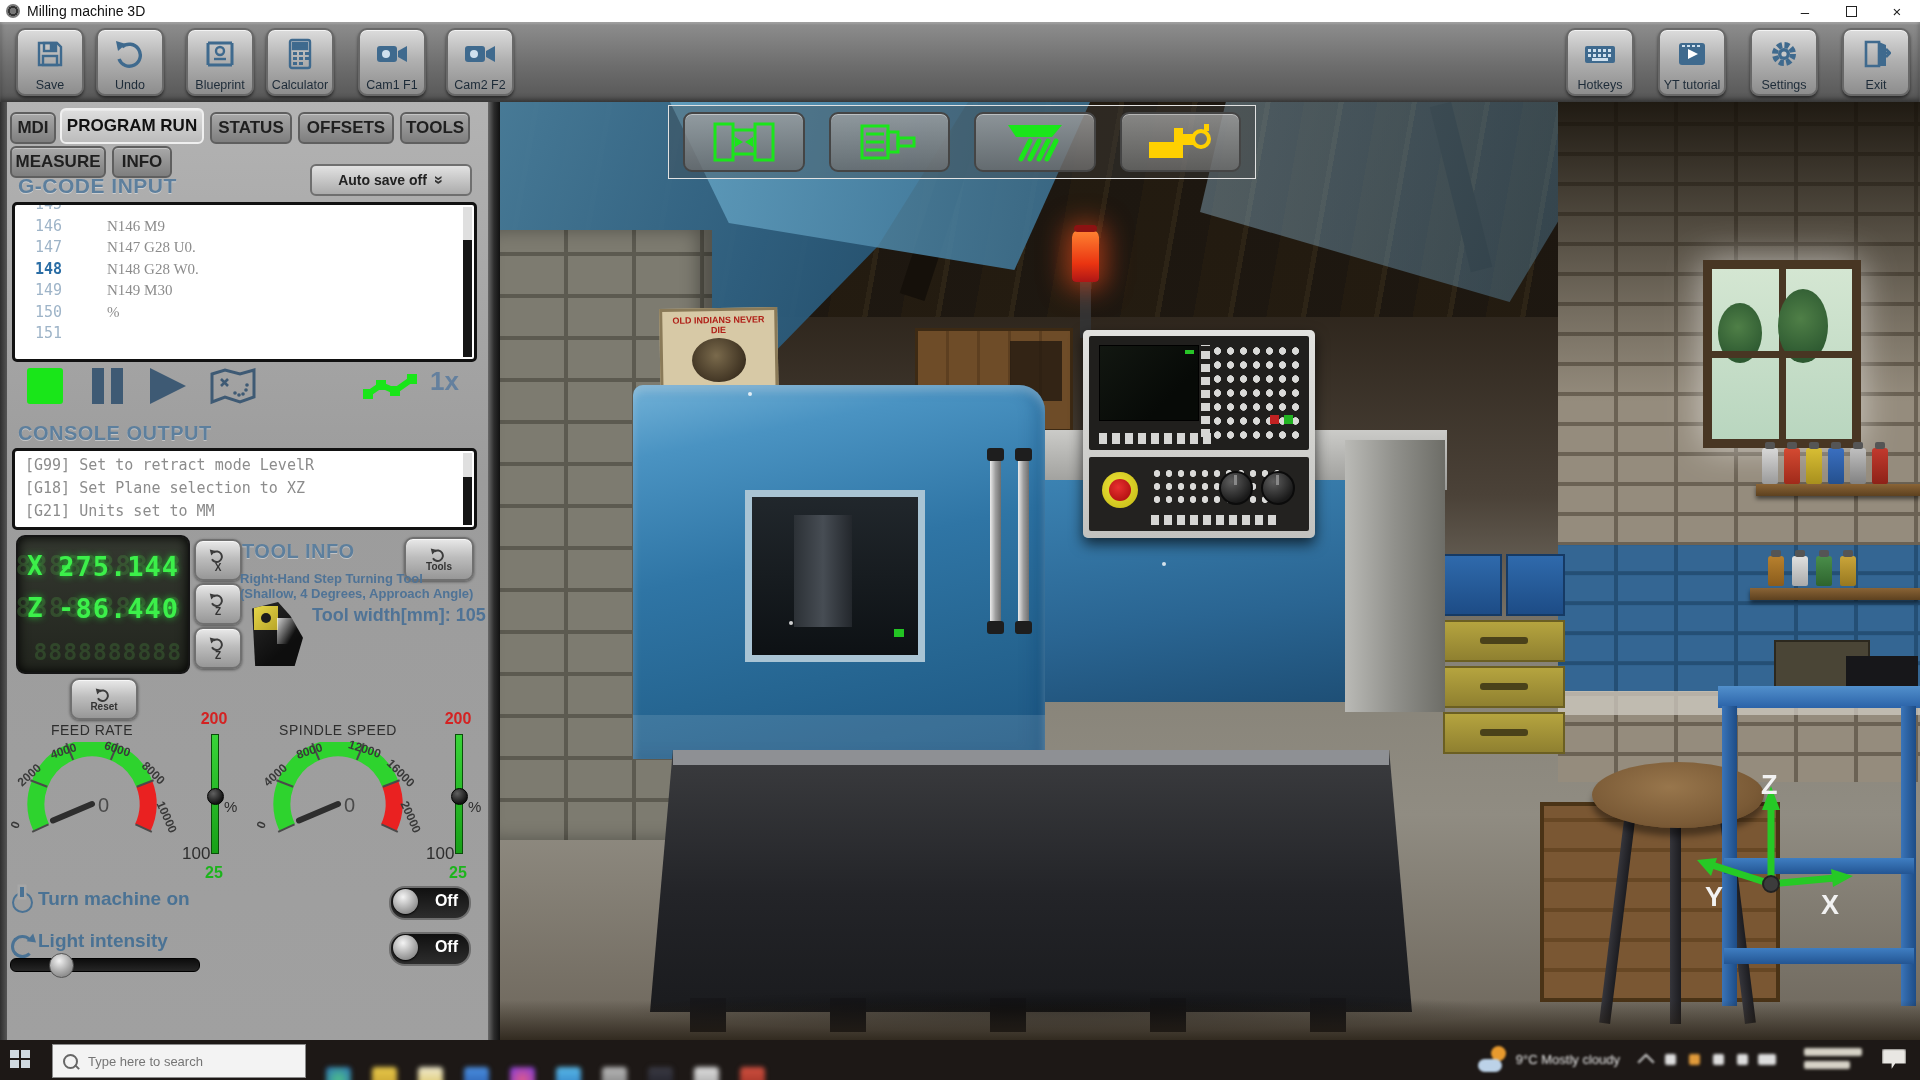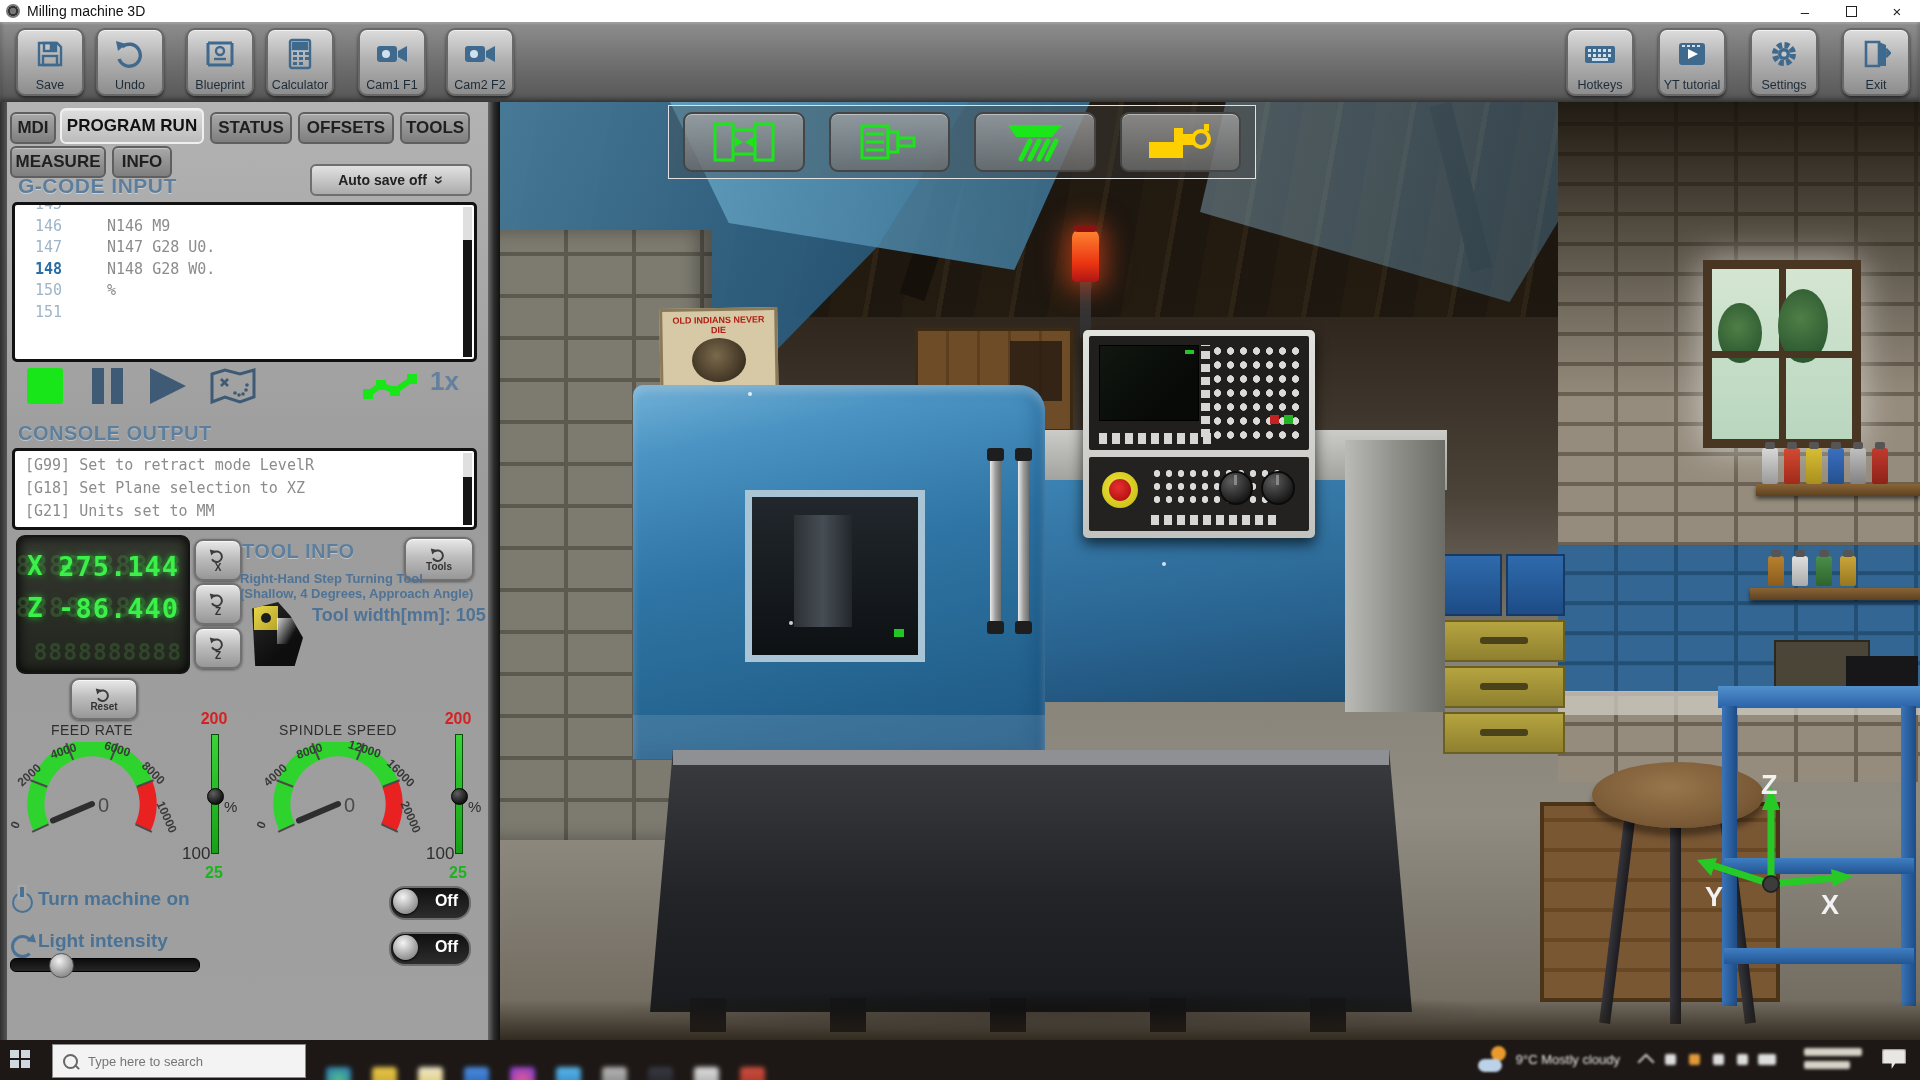--- a/index.html
+++ b/index.html
@@ -44,21 +44,21 @@
   .dropbtn{position:absolute;left:310px;top:62px;width:158px;height:28px;border-radius:6px;
      background:linear-gradient(#e2e2e2,#ababab);border:2px solid #6f6f6f;display:flex;align-items:center;
      justify-content:center;gap:8px;font-size:14px;font-weight:bold;color:#222;cursor:pointer;text-align:center;}
   .dropbtn .chev{display:inline-block;transform:rotate(90deg);font-size:16px;color:#333;}
 
   .codebox{position:absolute;left:12px;top:100px;width:459px;height:154px;background:#fff;
      border:3px solid #111;border-radius:5px;overflow:hidden;}
   .gcode-rows{margin-top:-11px;font-family:"DejaVu Sans Mono",monospace;font-size:15px;line-height:21.5px;}
   .grow{display:flex;white-space:pre;}
   .gn{width:42px;padding-left:20px;color:#9eb4c8;}
-  .gt{padding-left:30px;color:#8c8c8c;}
+  .gt{padding-left:30px;color:#8c8c8c;font-family:Liberation Serif, serif;}
   .grow.active .gn{color:#2a6da5;font-weight:bold;}
   .vscroll{position:absolute;right:2px;top:2px;bottom:2px;width:9px;background:#dfdfdf;}
   .vthumb2{position:absolute;left:0;right:0;background:#151515;}
 
   .consolebox{position:absolute;left:12px;top:346px;width:459px;height:76px;background:#fff;
      border:3px solid #111;border-radius:5px;overflow:hidden;}
   .cline{font-family:"DejaVu Sans Mono",monospace;font-size:15px;color:#8c8c8c;padding-left:10px;line-height:23px;}
   .cline:first-child{padding-top:3px;}
 
   
@@ -442,20 +442,21 @@
       <span>Auto save off</span>
       <span class="chev">»</span>
     </div>
 
     <div class="codebox">
       <div class="gcode-rows">
         <div class="grow"><span class="gn">145</span><span class="gt"></span></div>
         <div class="grow"><span class="gn">146</span><span class="gt">N146 M9</span></div>
         <div class="grow"><span class="gn">147</span><span class="gt">N147 G28 U0.</span></div>
         <div class="grow active"><span class="gn">148</span><span class="gt">N148 G28 W0.</span></div>
+        <div class="grow"><span class="gn">149</span><span class="gt">N149 M30</span></div>
         <div class="grow"><span class="gn">150</span><span class="gt">%</span></div>
         <div class="grow"><span class="gn">151</span><span class="gt"></span></div>
       </div>
       <div class="vscroll">
           <div class="vthumb2" style="top:22%;height:78%"></div>
         </div>
     </div>
 
     <div class="stopbtn"></div>
     <div class="pausebtn">

